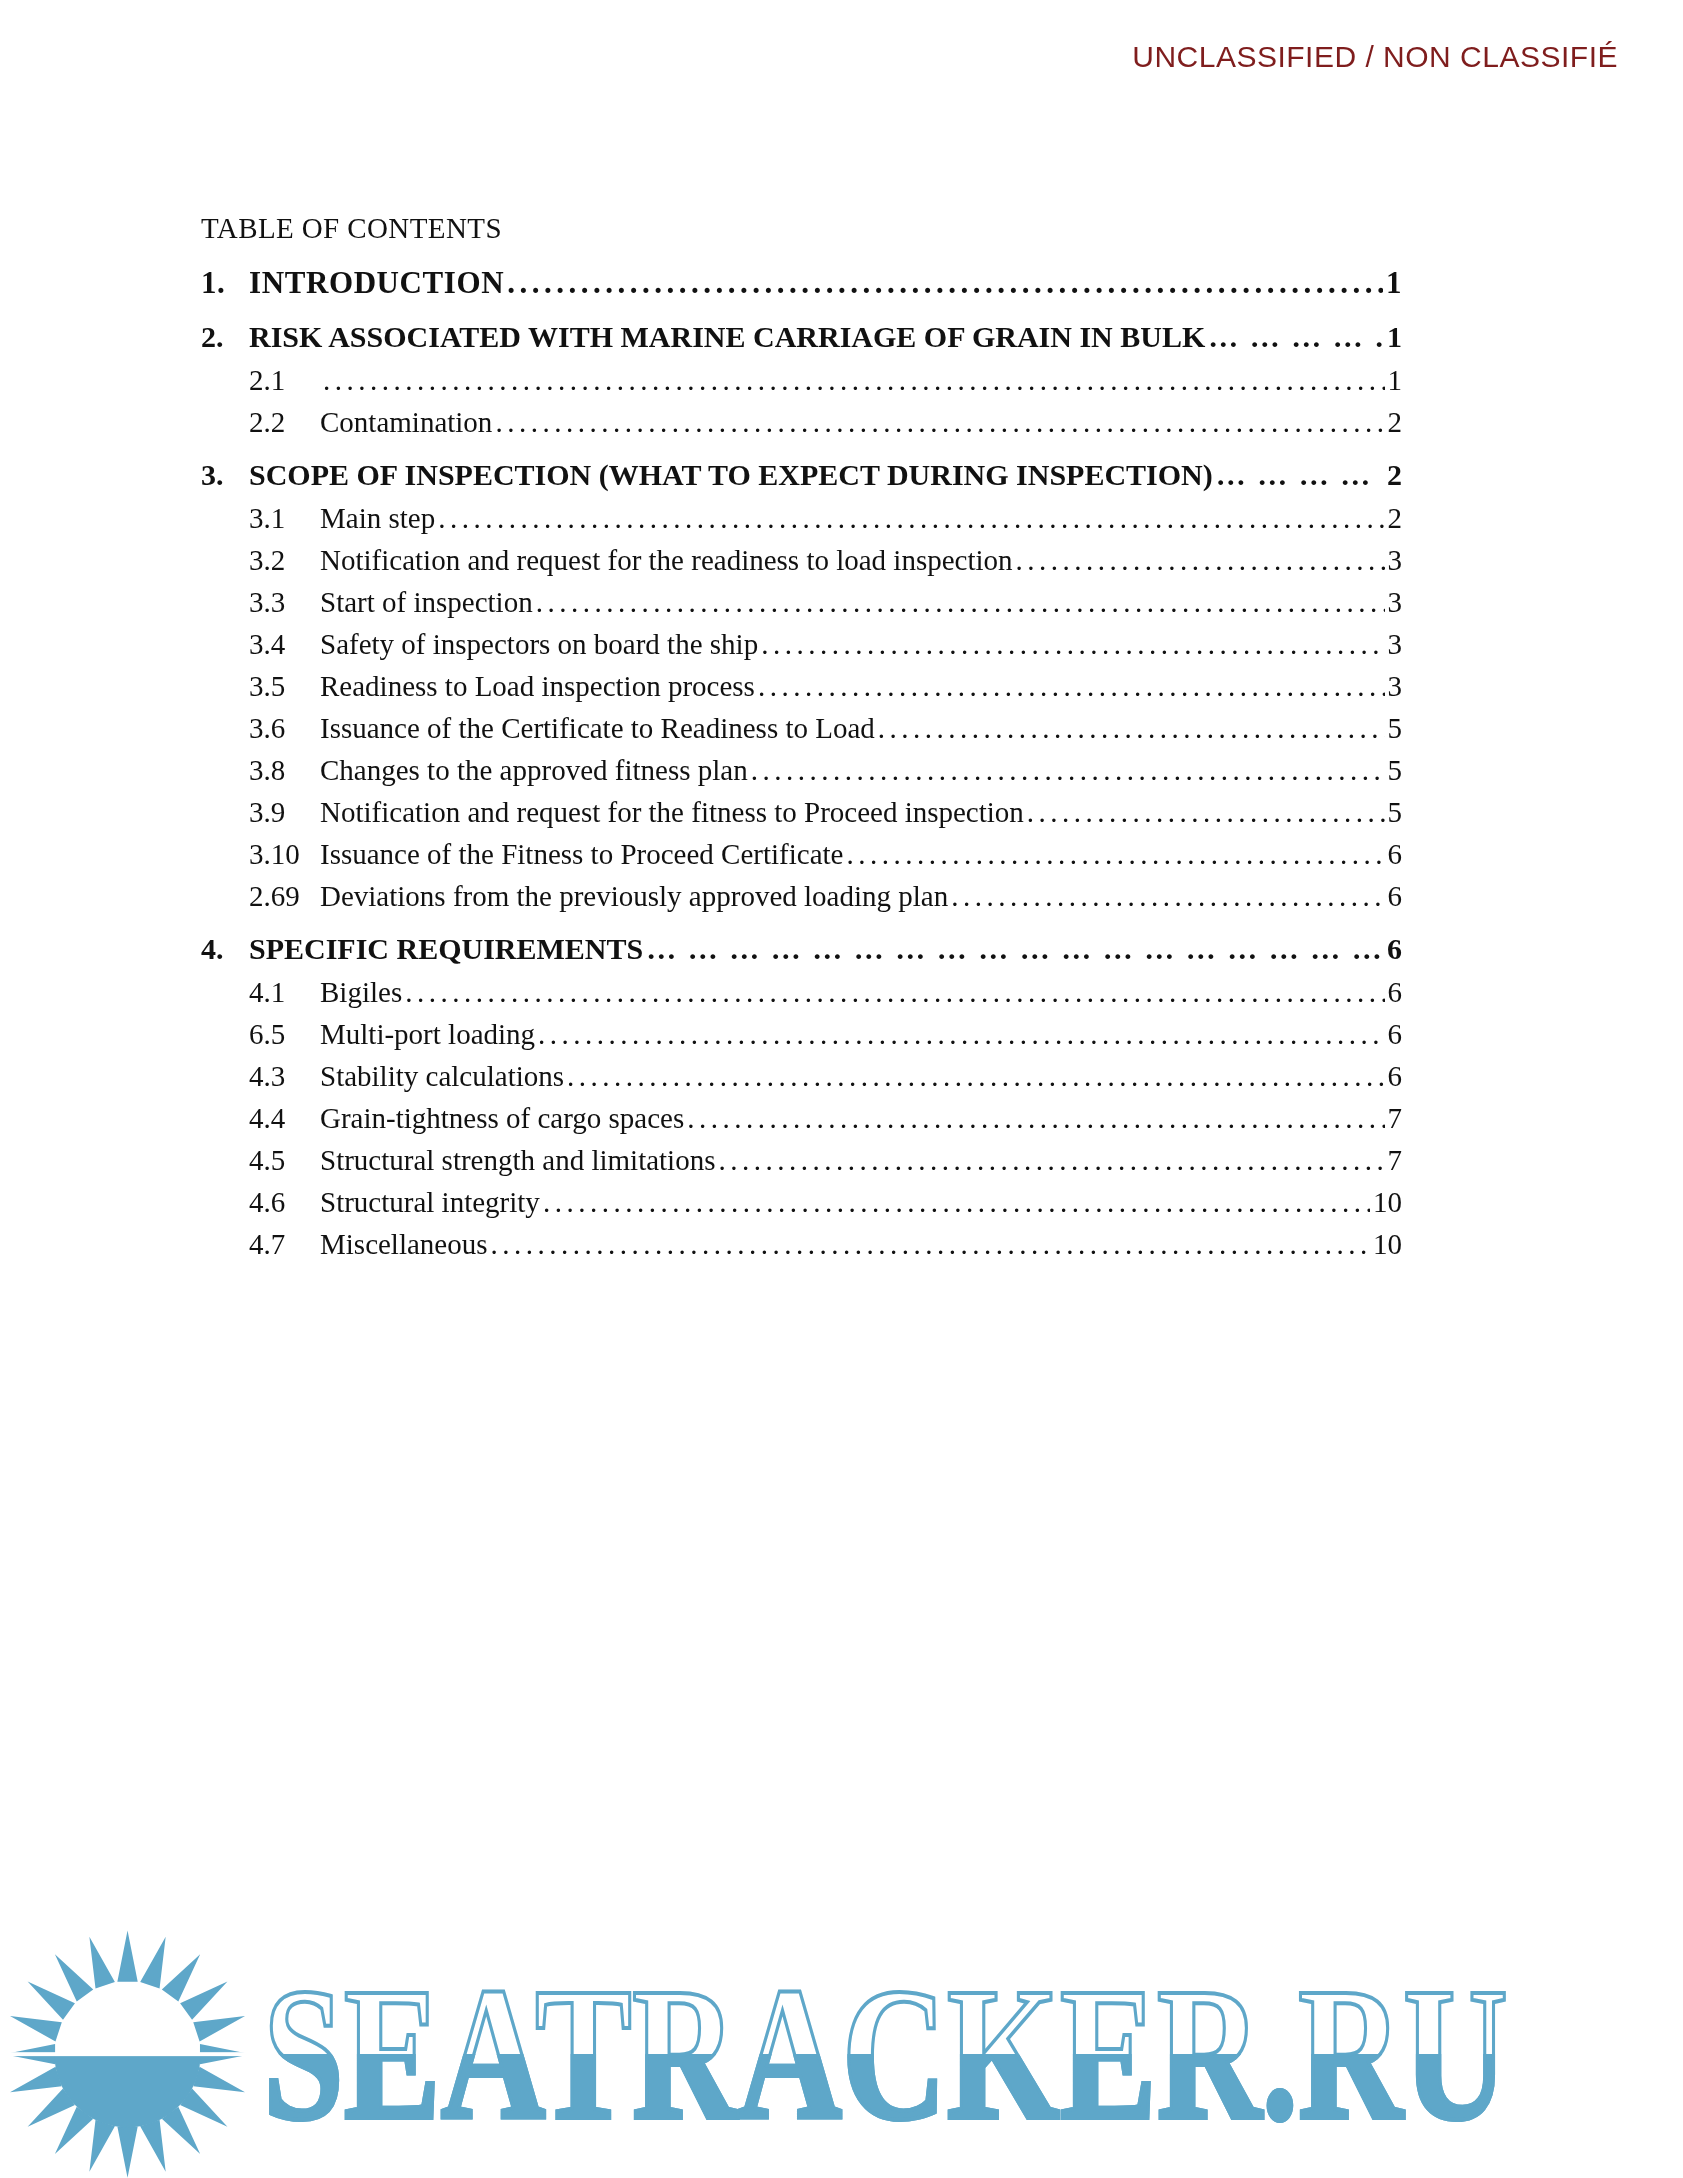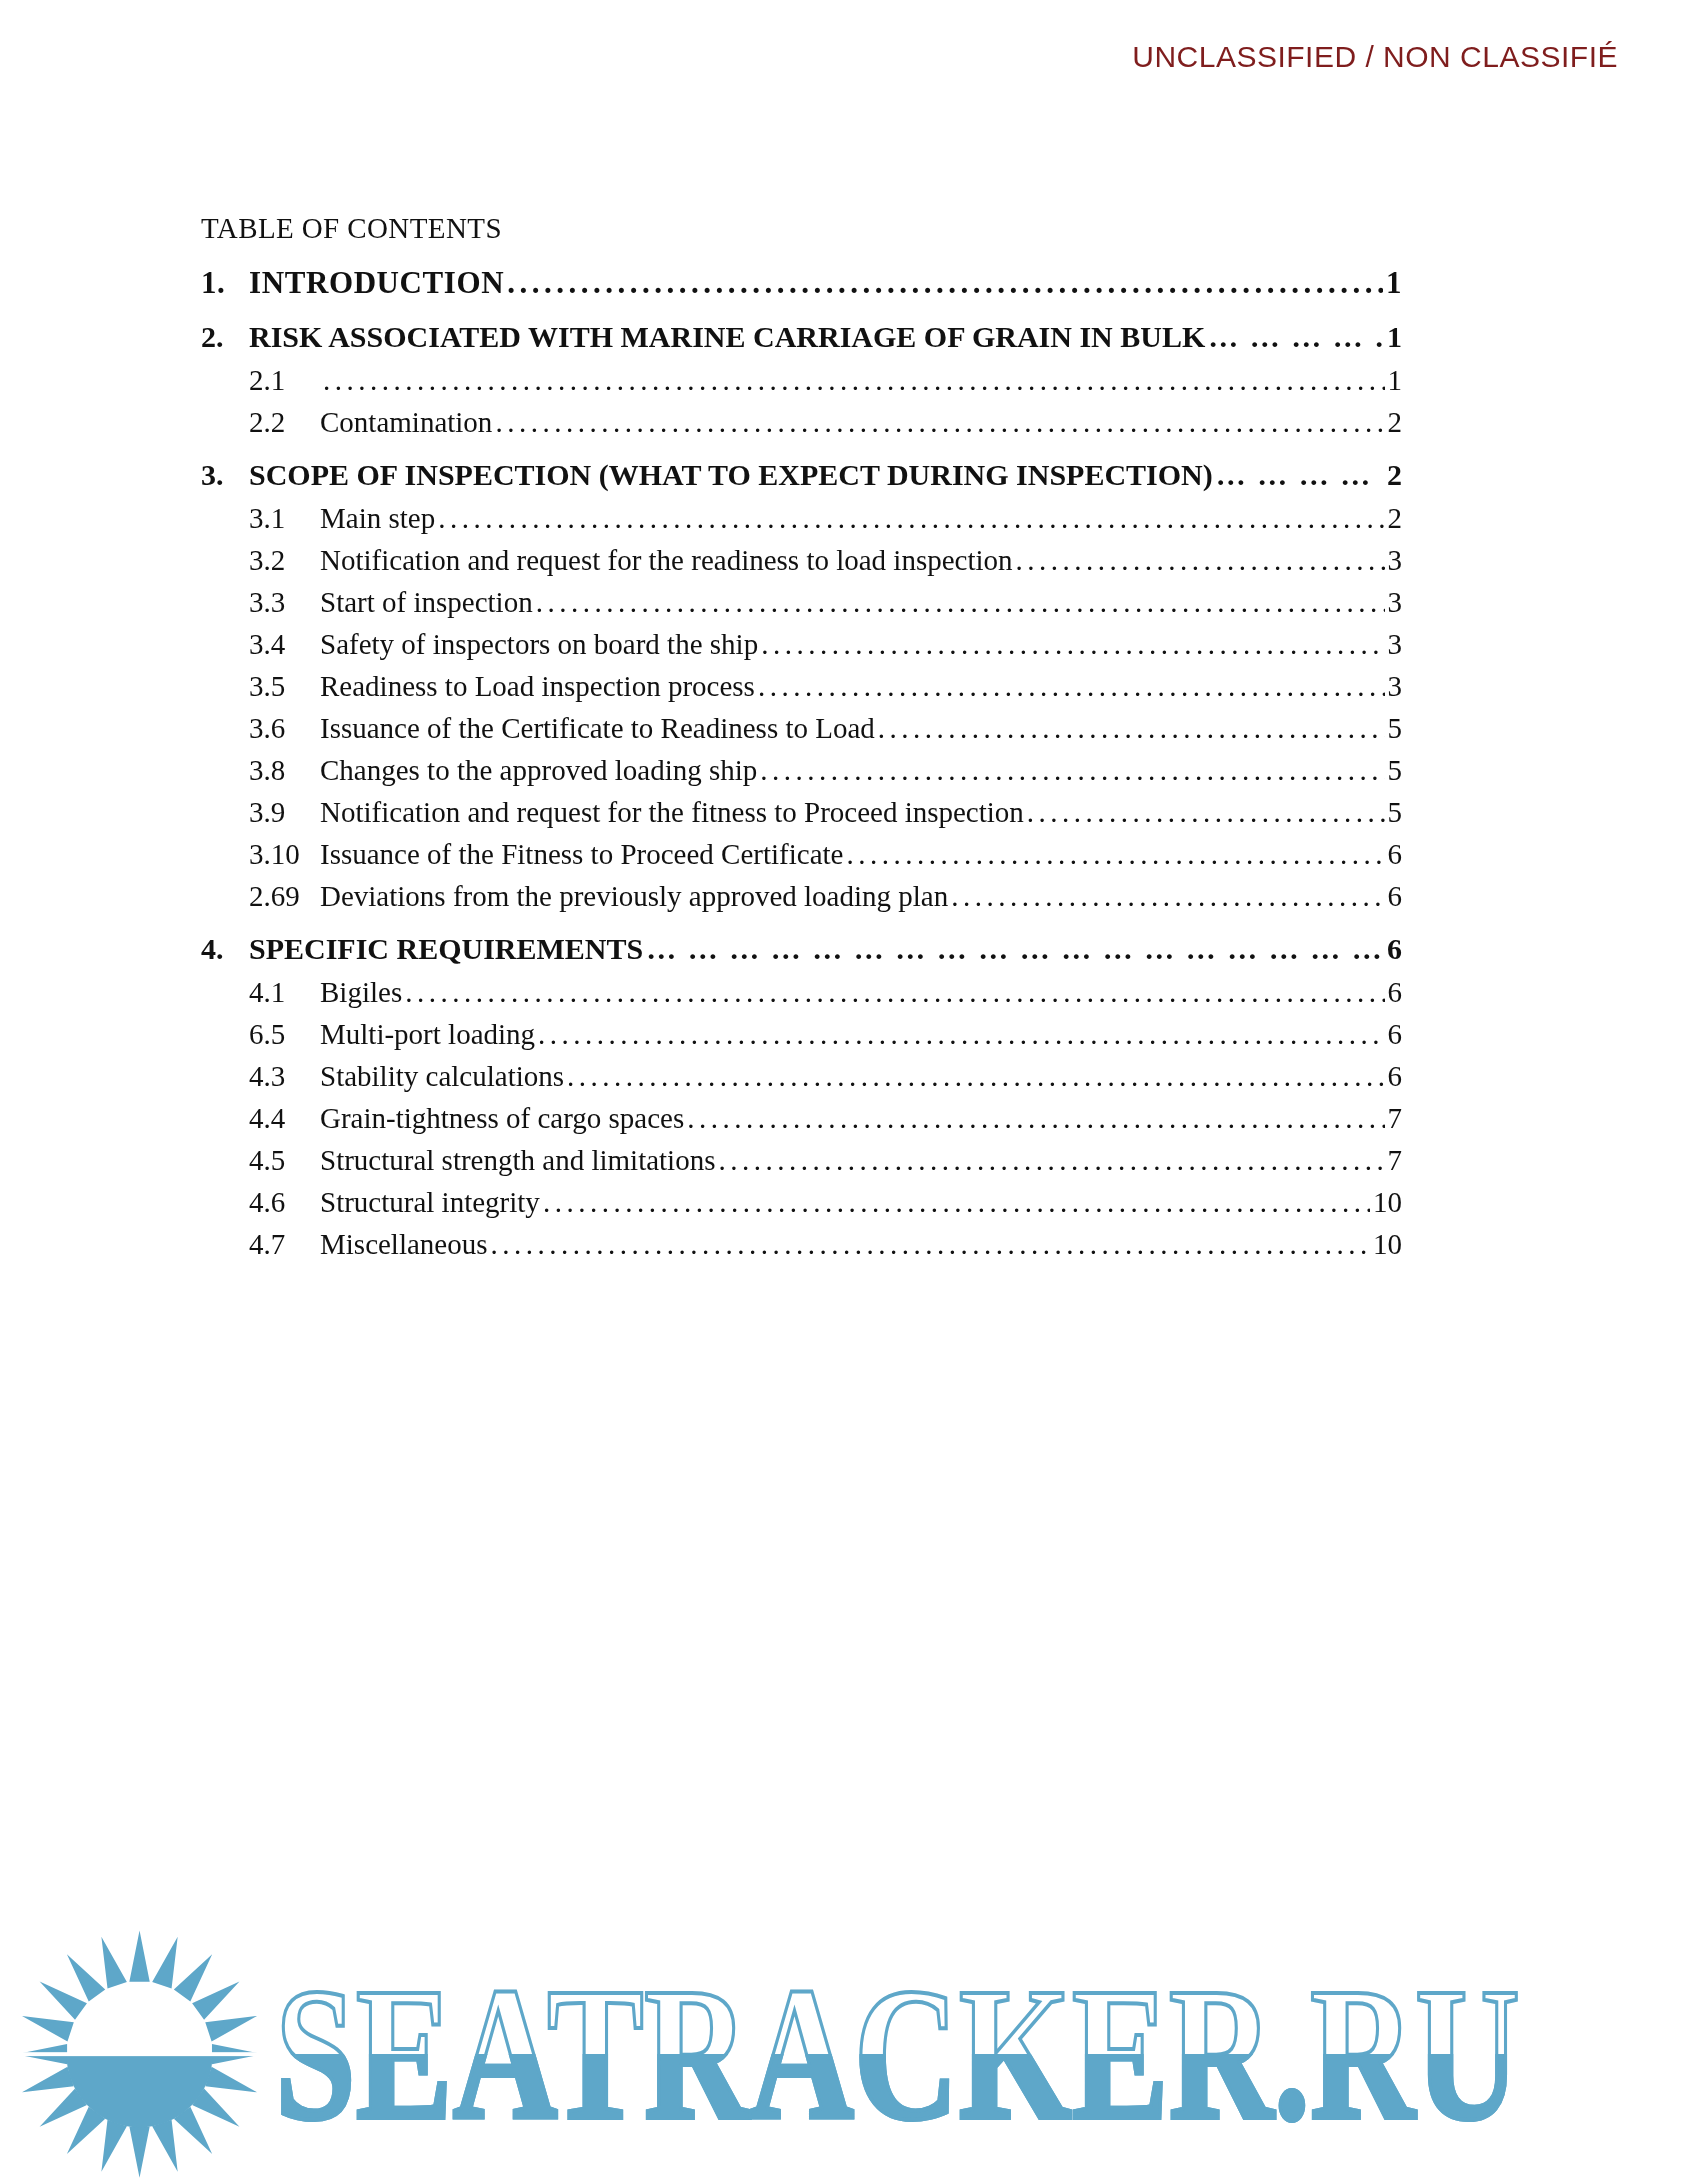--- a/index.html
+++ b/index.html
@@ -39,21 +39,21 @@
   .toc-row.lvl2 { padding-left:48px;align-items:flex-end; }
   .toc-row.lvl2 .num { flex:0 0 71px; }
   .toc-row .title { white-space:nowrap; flex:0 0 auto; }
   .toc-row .leader {
     flex:1 1 auto; min-width:0; overflow:hidden; white-space:nowrap;
     letter-spacing:4.5px; padding-left:3px;
   }
   .toc-row .leader.spaced { letter-spacing:2px; }
   .toc-row .page { flex:0 0 auto; padding-left:3px; }
   
-  .watermark { position:absolute; left:16px; top:1871px; width:1481px; height:307px; color:#5ea7c9; }
+  .watermark { position:absolute; left:4px; top:1871px; width:1481px; height:307px; color:#5ea7c9; }
   .sun-logo { position:absolute; left:0; top:0; width:253px; height:307px; }
   .wm-text {
     position:absolute; left:259px; top:88px; 
     font-family:"Liberation Serif", serif; font-weight:bold;
     font-size:190px; line-height:190px; white-space:nowrap;
     transform:scaleX(0.765); transform-origin:left top;
     -webkit-text-stroke:4px #5ea7c9;
     background:linear-gradient(to bottom, #ffffff 0%, #ffffff 50%, #5ea7c9 50%, #5ea7c9 100%);
     -webkit-background-clip:text; background-clip:text;
     color:transparent;
@@ -127,21 +127,21 @@
         <span class="page">3</span>
       </div>
       <div class="toc-row lvl2">
         <span class="num">3.6</span>
         <span class="title">Issuance of the Certificate to Readiness to Load</span>
         <span class="leader">................................................................................................................................................................................................................................................</span>
         <span class="page">5</span>
       </div>
       <div class="toc-row lvl2">
         <span class="num">3.8</span>
-        <span class="title">Changes to the approved loading ship</span>
+        <span class="title">Changes to the approved fitness plan</span>
         <span class="leader">................................................................................................................................................................................................................................................</span>
         <span class="page">5</span>
       </div>
       <div class="toc-row lvl2">
         <span class="num">3.9</span>
         <span class="title">Notification and request for the fitness to Proceed inspection</span>
         <span class="leader">................................................................................................................................................................................................................................................</span>
         <span class="page">5</span>
       </div>
       <div class="toc-row lvl2">

